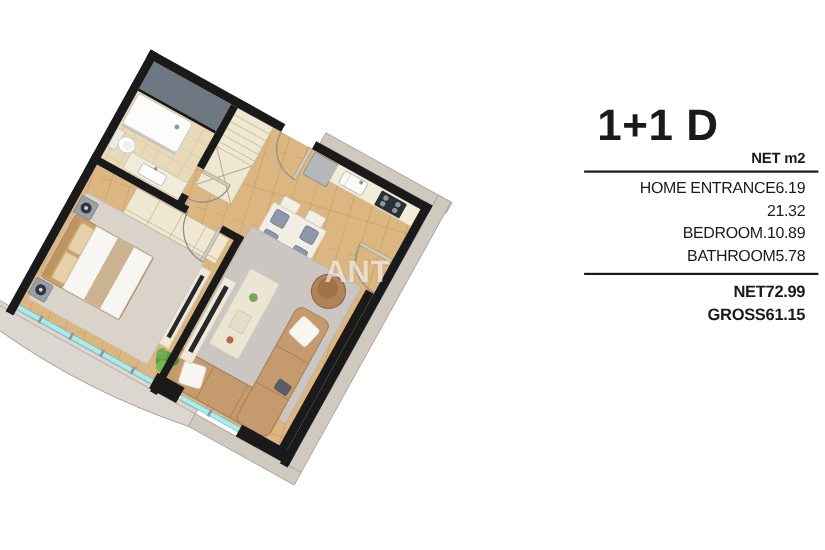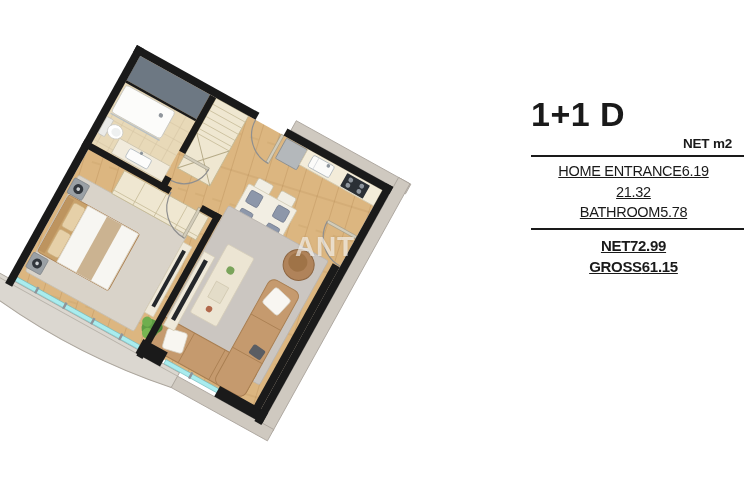--- a/index.html
+++ b/index.html
@@ -30,28 +30,28 @@
   .bedband{fill:var(--bed-accent,#cbb391);}
   .nstand{fill:var(--nightstand,#9aa0a5);stroke:#7c8186;stroke-width:.7;}
   .ward{fill:var(--wardrobe,#efe7d1);stroke:#c4b995;stroke-width:.8;}
   .fixt{fill:#fcfcfa;stroke:#c6c6c0;stroke-width:.8;}
   .arc{fill:none;stroke:#8f8f8f;stroke-width:1.2;}
   .leaf{fill:#d2ccba;stroke:#97917c;stroke-width:.5;}
   .thin{stroke:#c4b995;stroke-width:.7;fill:none;}
 
   
   .panel{position:absolute;left:531px;top:95px;width:213px;color:var(--text,#1a1a1a);}
-  .panel h1{margin:0 0 3px 0;font-size:34px;line-height:38px;font-weight:700;
+  .panel h1{margin:0 0 3px 12px;font-size:40px;line-height:38px;font-weight:700;
             letter-spacing:.5px;color:var(--text,#1a1a1a);}
   .unit{text-align:right;font-weight:700;font-size:13.5px;line-height:16px;
         padding-right:12px;margin-bottom:3px;letter-spacing:-.2px;}
   .rule{border:none;border-top:2px solid var(--text,#1a1a1a);margin:0 0 4px 0;}
   .rule2{border:none;border-top:2px solid var(--text,#1a1a1a);margin:5px 0 5px 0;}
-  .row{display:flex;justify-content:center;font-size:14.5px;line-height:20.5px;
-       letter-spacing:-.3px;padding:0 12px 0 4px;text-decoration:underline;}
+  .row{display:flex;justify-content:flex-end;font-size:14.5px;line-height:20.5px;
+       letter-spacing:-.3px;padding:0 12px 0 4px;}
   .row.total{font-weight:700;font-size:15px;line-height:21px;}
 
   .watermark{position:absolute;left:295px;top:231px;font-size:28px;font-weight:700;
              color:rgba(255,255,255,.62);letter-spacing:.8px;
              text-shadow:0 0 2px rgba(90,70,40,.18);}
 </style>
 </head>
 <body>
 
 <div class="stage">
@@ -251,20 +251,24 @@
     <div class="unit">NET m2</div>
     <hr class="rule">
     <div class="row">
       <span>HOME ENTRANCE</span>
       <span>6.19</span>
     </div>
     <div class="row">
       <span>21.32</span>
     </div>
     <div class="row">
+      <span>BEDROOM.</span>
+      <span>10.89</span>
+    </div>
+    <div class="row">
       <span>BATHROOM</span>
       <span>5.78</span>
     </div>
     <hr class="rule2">
     <div class="row total">
       <span>NET</span>
       <span>72.99</span>
     </div>
     <div class="row total">
       <span>GROSS</span>

